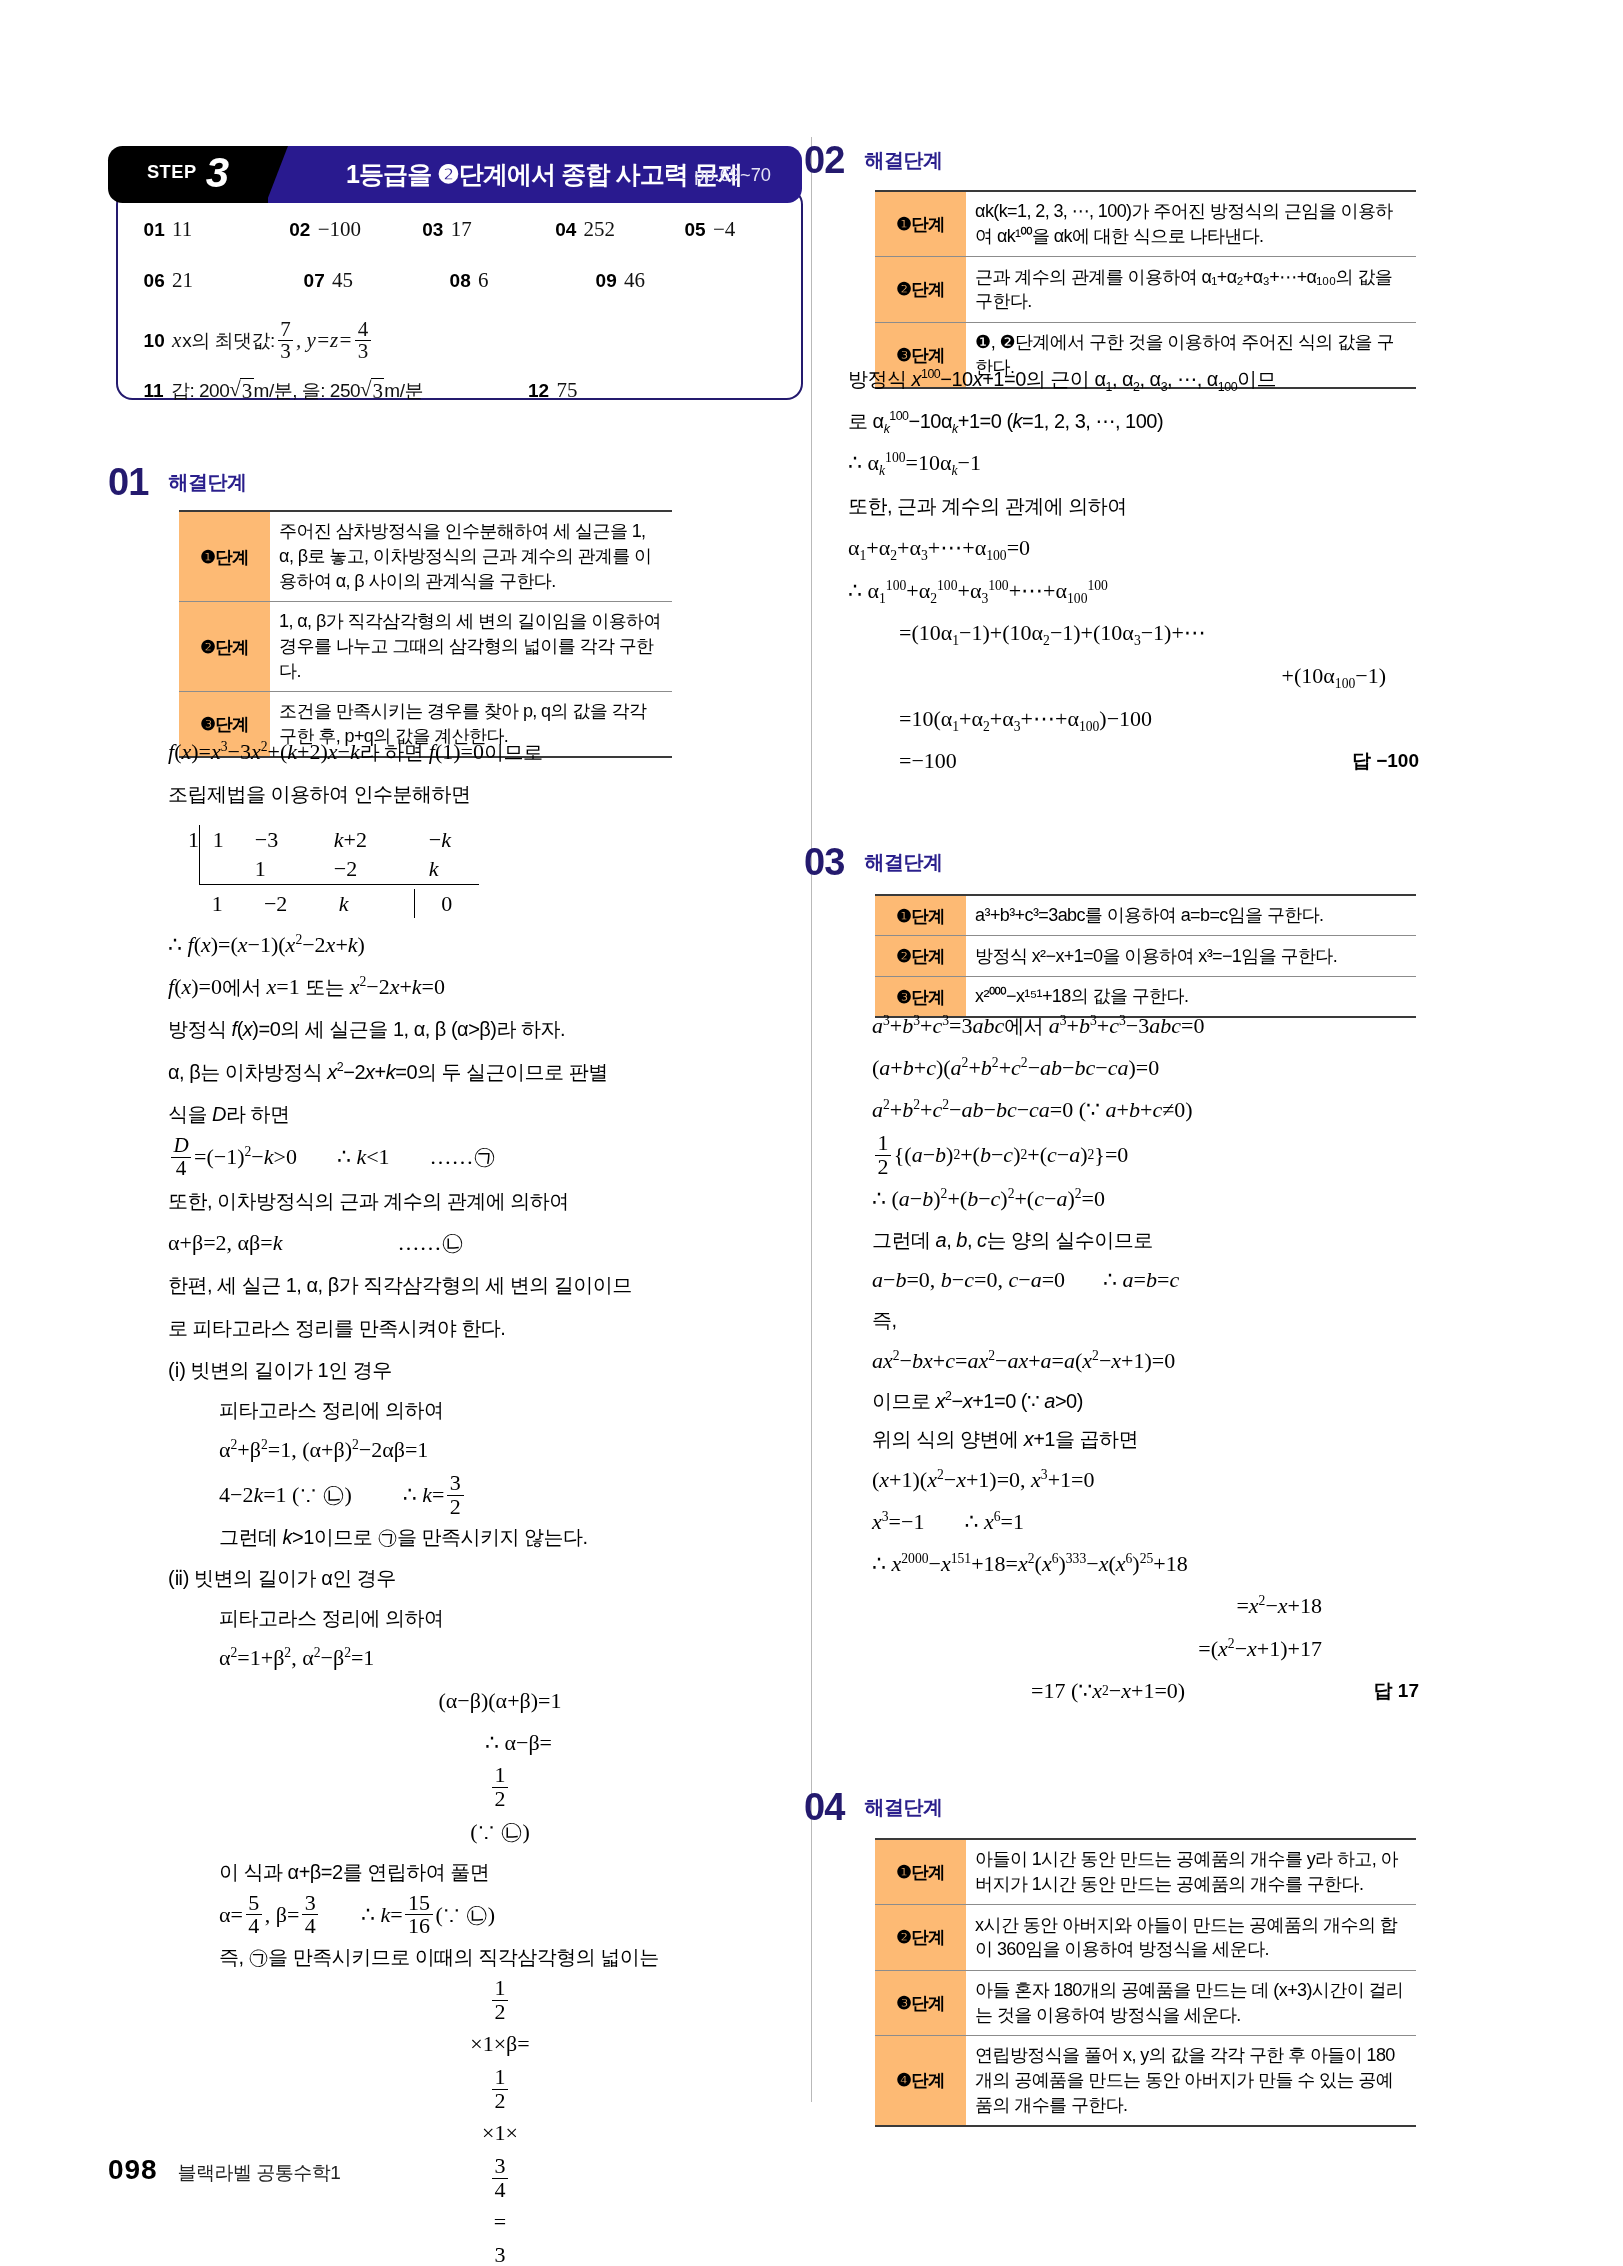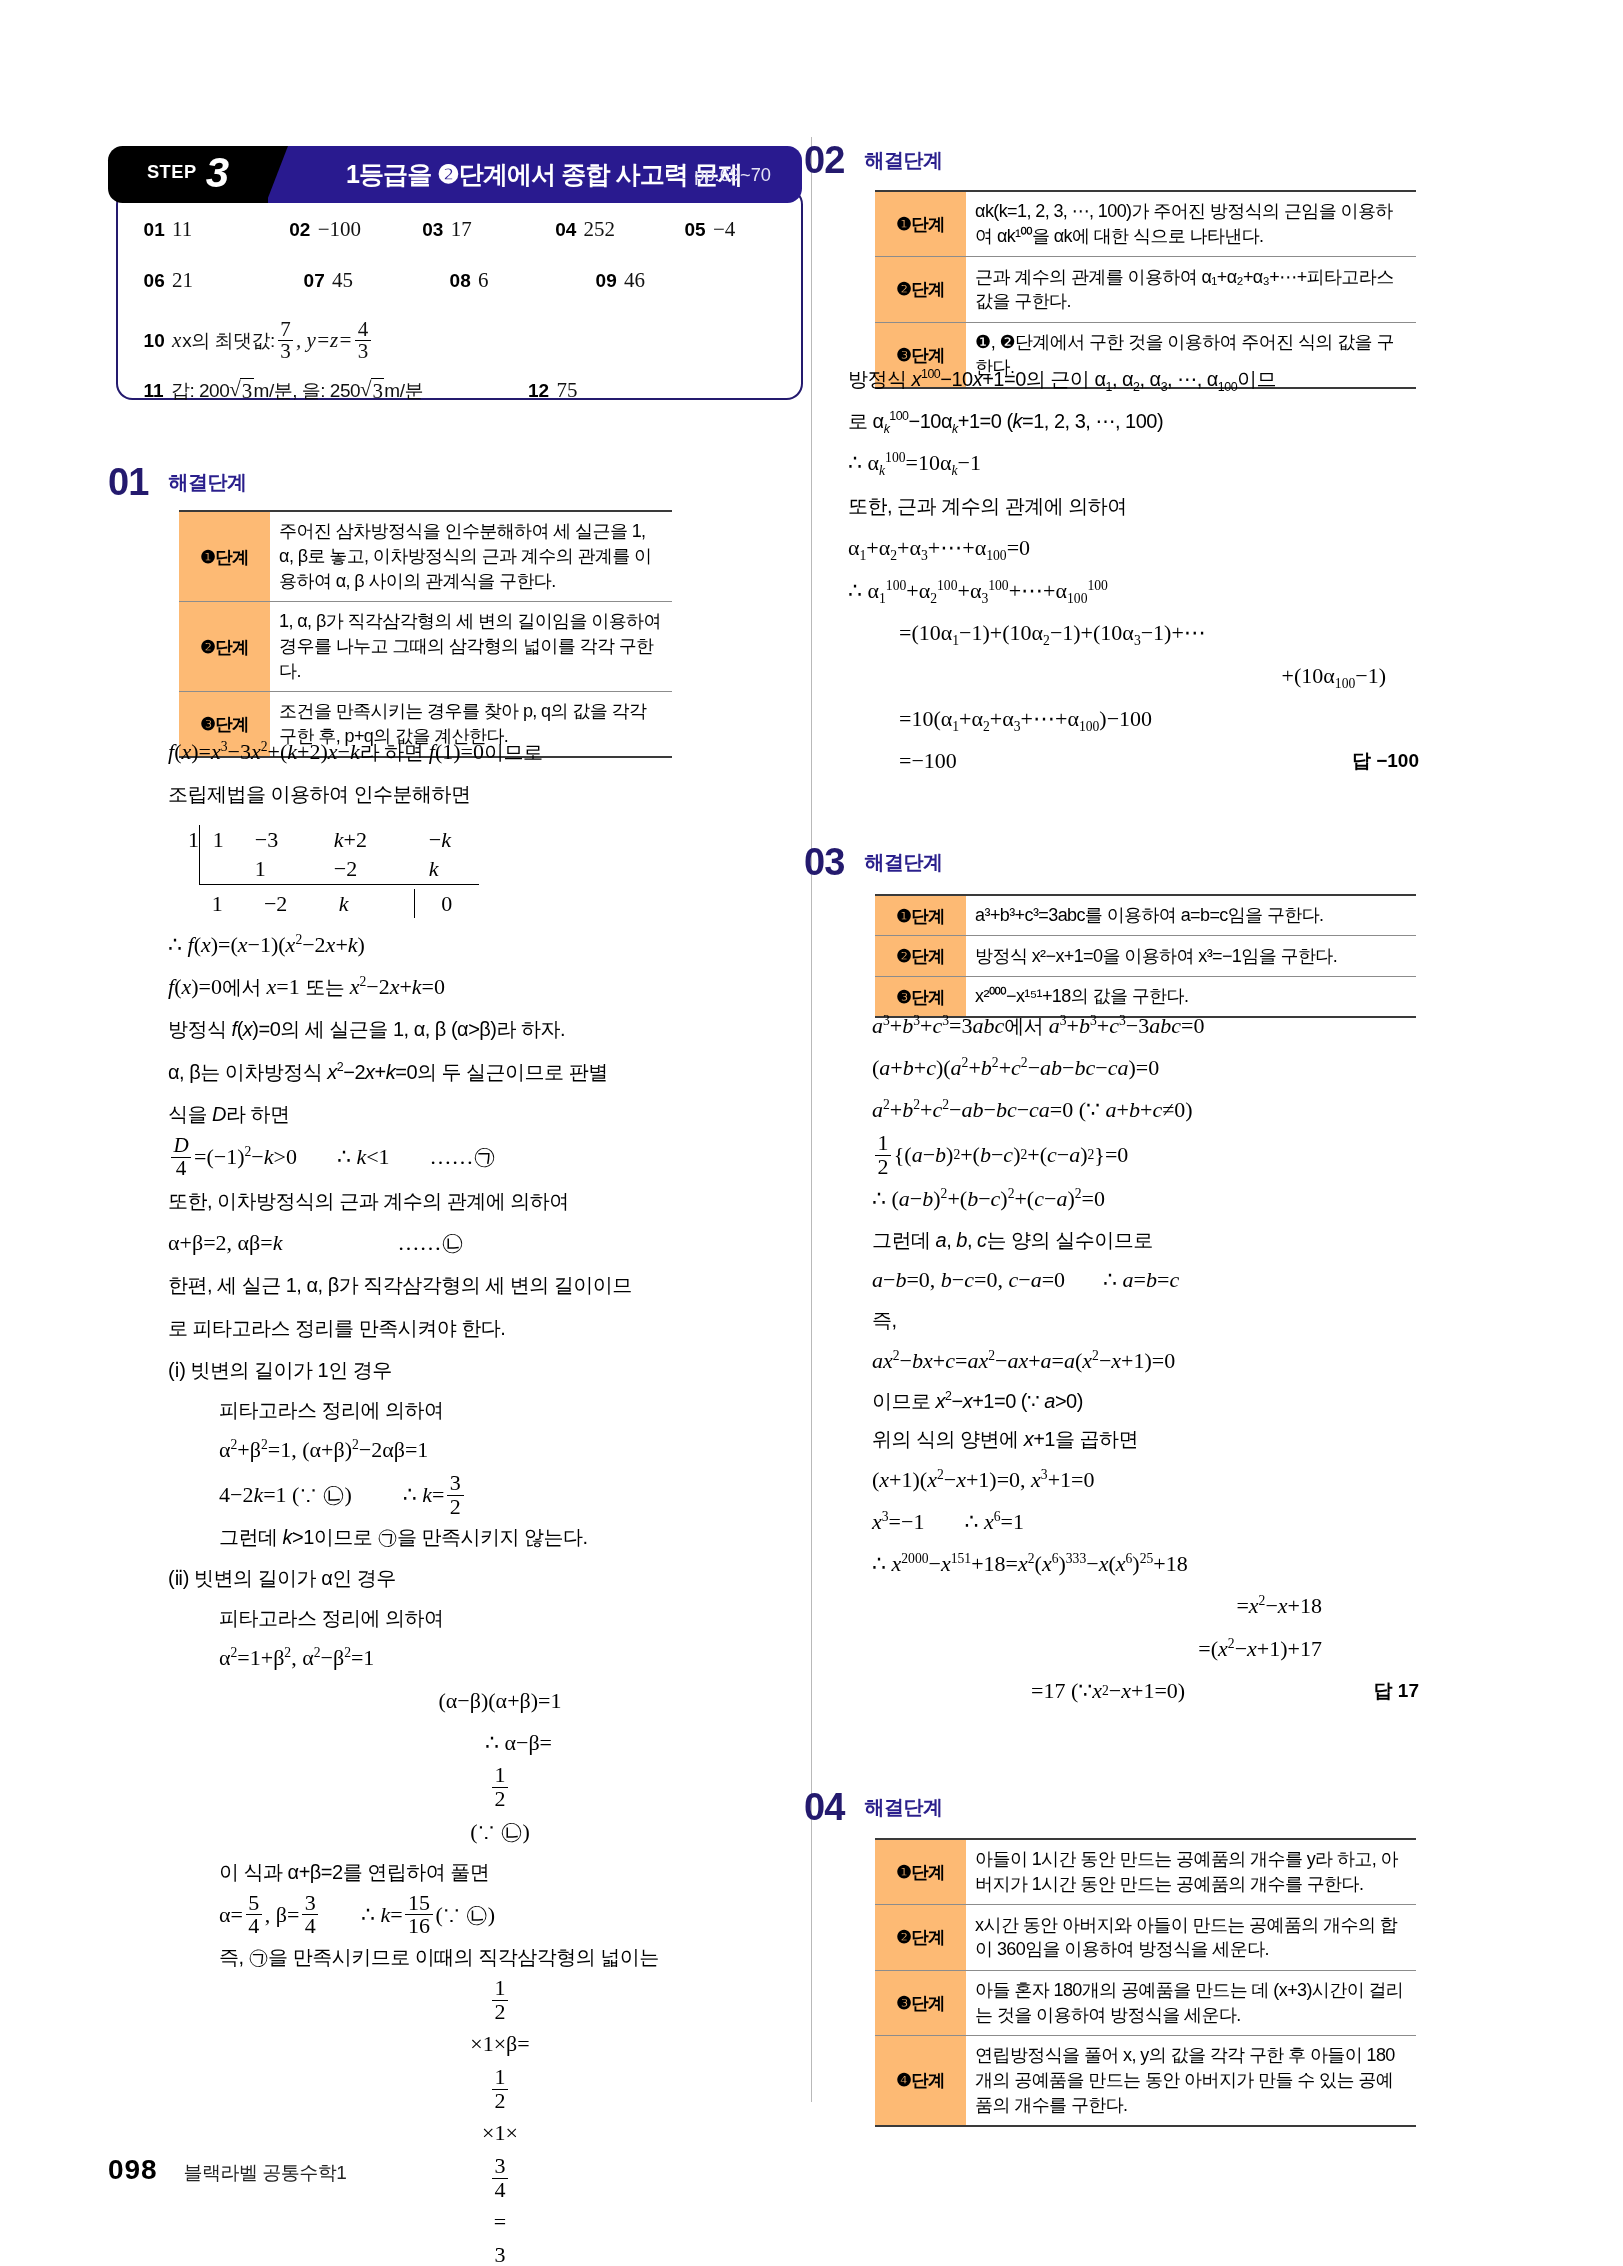--- a/index.html
+++ b/index.html
@@ -124,21 +124,21 @@
   .mbody i{font-style:italic;}
   .ind1{padding-left:24px;display:block;}
   .ind2{padding-left:51px;display:block;}
   .ind3{padding-left:79px;display:block;flex-direction:column;}
   .ansmark{font-family:"Liberation Sans",sans-serif;font-weight:bold;font-size:19px;}
 
   sup{font-size:.62em; vertical-align:super;}
   sub{font-size:.62em; vertical-align:sub;}
 
   
-  .footer{position:absolute; left:108px; bottom:80px; display:flex; align-items:baseline; gap:26px;}
+  .footer{position:absolute; left:108px; bottom:80px; display:flex; align-items:baseline; gap:20px;}
   .f-page{font-family:"Liberation Sans",sans-serif;font-weight:bold;font-size:28px;color:#000;letter-spacing:0.9px;}
   .f-book{font-family:"Liberation Sans",sans-serif;font-size:19px;color:#222;letter-spacing:-0.5px;}
 </style>
 </head>
 <body>
 
 <div class="page">
 
   <div class="step-banner">
     <div class="step-bar">
@@ -355,21 +355,21 @@
   </div>
 
   <table class="steptbl" style="left:875px; top:190px; width:541px;">
     <tbody>
         <tr>
       <td class="k">❶단계</td>
       <td class="v">αk(k=1, 2, 3, ⋯, 100)가 주어진 방정식의 근임을 이용하여 αk¹⁰⁰을 αk에 대한 식으로 나타낸다.</td>
     </tr>
     <tr>
       <td class="k">❷단계</td>
-      <td class="v">근과 계수의 관계를 이용하여 α₁+α₂+α₃+⋯+피타고라스 값을 구한다.</td>
+      <td class="v">근과 계수의 관계를 이용하여 α₁+α₂+α₃+⋯+α₁₀₀의 값을 구한다.</td>
     </tr>
     <tr>
       <td class="k">❸단계</td>
       <td class="v">❶, ❷단계에서 구한 것을 이용하여 주어진 식의 값을 구한다.</td>
     </tr>
   </tbody>
     </table>
 
   <div class="mbody" style="left:848px; top:358px; width:571px;">
     <span class="ko">방정식 <i>x</i><sup>100</sup>−10<i>x</i>+1=0의 근이 α<sub>1</sub>, α<sub>2</sub>, α<sub>3</sub>, ⋯, α<sub>100</sub>이므</span><br>

